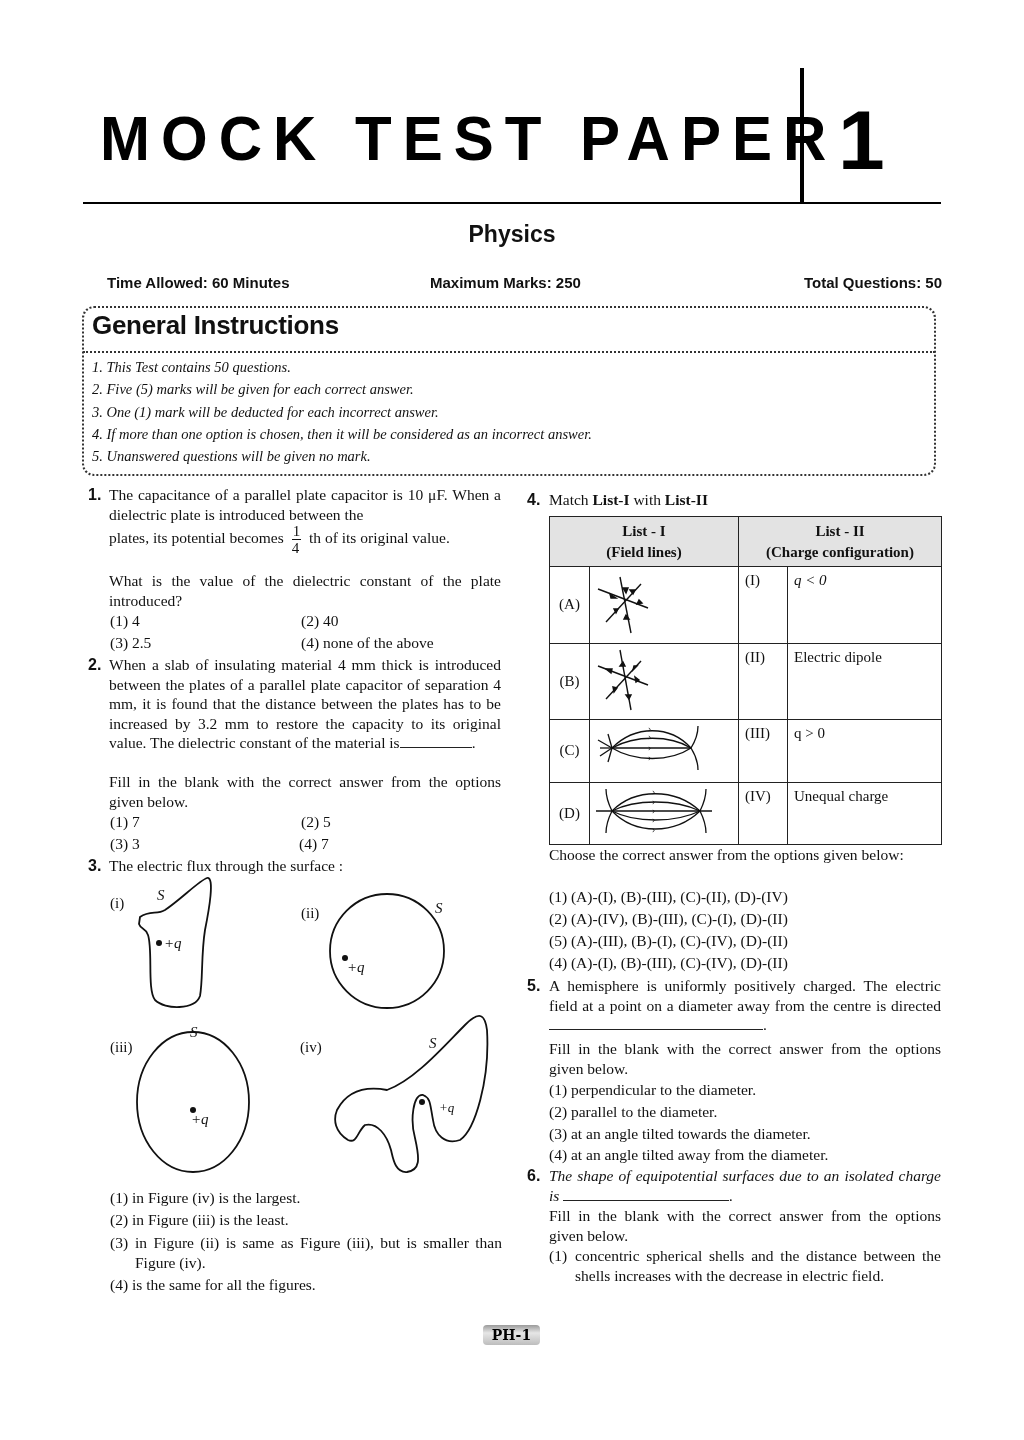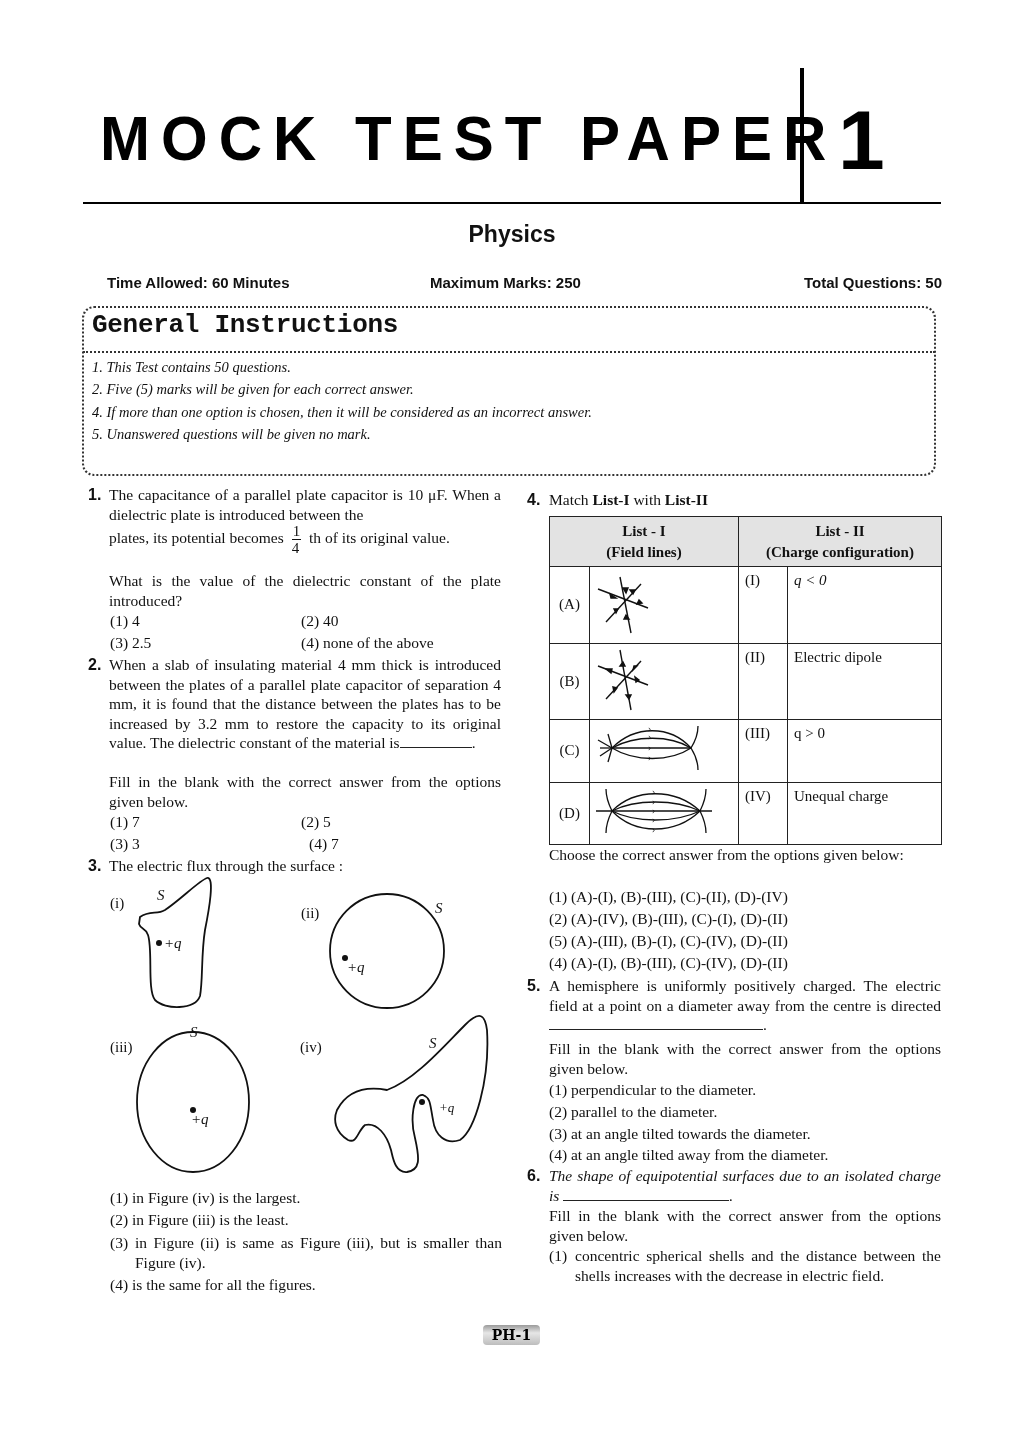--- a/index.html
+++ b/index.html
@@ -16,21 +16,21 @@
 
   .subject { left: 0; width: 1024px; top: 221px; text-align: center; font-family: "Liberation Sans", "DejaVu Sans", sans-serif; font-weight: 700; font-size: 23px; }
 
   .meta { top: 274px; font-family: "Liberation Sans", "DejaVu Sans", sans-serif; font-weight: 700; font-size: 15px; }
   .meta-time { left: 83px; margin-left: 24px; }
   .meta-marks { left: 430px; }
   .meta-total { right: 82px; }
 
   
   .instr-box { left: 82px; top: 306px; width: 854px; height: 170px; border: 2px dotted #333; border-radius: 12px; }
-  .instr-title { left: 92px; top: 310px; font-family: Liberation Mono, monospace; font-weight: 700; font-size: 26px; letter-spacing: -0.3px; }
+  .instr-title { left: 92px; top: 310px; font-family: Liberation Sans, sans-serif; font-weight: 700; font-size: 26px; letter-spacing: -0.3px; }
   .instr-sep { left: 83px; top: 351px; width: 852px; border-top: 2px dotted #333; }
   .instr-list { left: 92px; top: 356px; font-style: italic; font-size: 14.5px; line-height: 22.3px; }
 
   
   .col { font-size: 15.5px; line-height: 19.5px; }
   .qnum { position: absolute; font-family: "Liberation Sans", "DejaVu Sans", sans-serif; font-weight: 700; font-size: 16px; }
   .para { position: absolute; text-align: justify; text-align-last: left; }
   .opt { position: absolute; white-space: nowrap; }
   .blank { display: inline-block; border-bottom: 1px solid #222; vertical-align: baseline; height: 12px; }
   .frac { display: inline-block; vertical-align: middle; text-align: center; margin: 0 4px; line-height: 16px; font-size: 15px; }
@@ -61,20 +61,21 @@
 <div class="abs meta meta-time">Time Allowed: 60 Minutes</div>
 <div class="abs meta meta-marks">Maximum Marks: 250</div>
 <div class="abs meta meta-total">Total Questions: 50</div>
 
 <div class="abs instr-box"></div>
 <div class="abs instr-title">General Instructions</div>
 <div class="abs instr-sep"></div>
 <div class="abs instr-list">
   <div>1. This Test contains 50 questions.</div>
   <div>2. Five (5) marks will be given for each correct answer.</div>
+  <div>3. One (1) mark will be deducted for each incorrect answer.</div>
   <div>4. If more than one option is chosen, then it will be considered as an incorrect answer.</div>
   <div>5. Unanswered questions will be given no mark.</div>
 </div>
 
 <div class="col">
 
   <div>
     <span class="qnum" style="left:88px;top:485px;">1.</span>
     <div class="para" style="left:109px;top:485px;width:392px;">The capacitance of a parallel plate capacitor is 10 μF. When a dielectric plate is introduced between the</div>
     <div class="para" style="left:109px;top:523px;width:392px;white-space:nowrap;">
@@ -89,21 +90,21 @@
     <div class="opt" style="left:301px;top:633px;">(4) none of the above</div>
   </div>
 
   <div>
     <span class="qnum" style="left:88px;top:655px;">2.</span>
     <div class="para" style="left:109px;top:655px;width:392px;"><span>When a slab of insulating material 4 mm thick is introduced between the plates of a parallel plate capacitor of separation 4 mm, it is found that the distance between the plates has to be increased by 3.2 mm to restore the capacity to its original value. The dielectric constant of the material is</span><span class="blank" style="width:72px;"></span>.</div>
     <div class="para" style="left:109px;top:772px;width:392px;">Fill in the blank with the correct answer from the options given below.</div>
     <div class="opt" style="left:110px;top:812px;">(1) 7</div>
     <div class="opt" style="left:301px;top:812px;">(2) 5</div>
     <div class="opt" style="left:110px;top:834px;">(3) 3</div>
-    <div class="opt" style="left:309px;top:834px;">(4) 7</div>
+    <div class="opt" style="left:299px;top:834px;">(4) 7</div>
   </div>
 
   <div>
     <span class="qnum" style="left:88px;top:856px;">3.</span>
     <div class="para" style="left:109px;top:856px;width:392px;font-family:Liberation Serif, serif;">The electric flux through the surface :</div>
 
     <svg class="abs" style="left:95px;top:870px;" width="410" height="320" viewBox="0 0 410 320">
       <g fill="none" stroke="#111" stroke-width="1.8">
 
         <path d="M45,47 C55,40 62,45 70,40 C85,30 105,10 112,8 C120,6 114,40 110,60 C106,85 108,110 105,126 C100,140 70,140 60,130 C52,120 58,80 53,65 C50,57 46,60 44,54 Z"></path>

